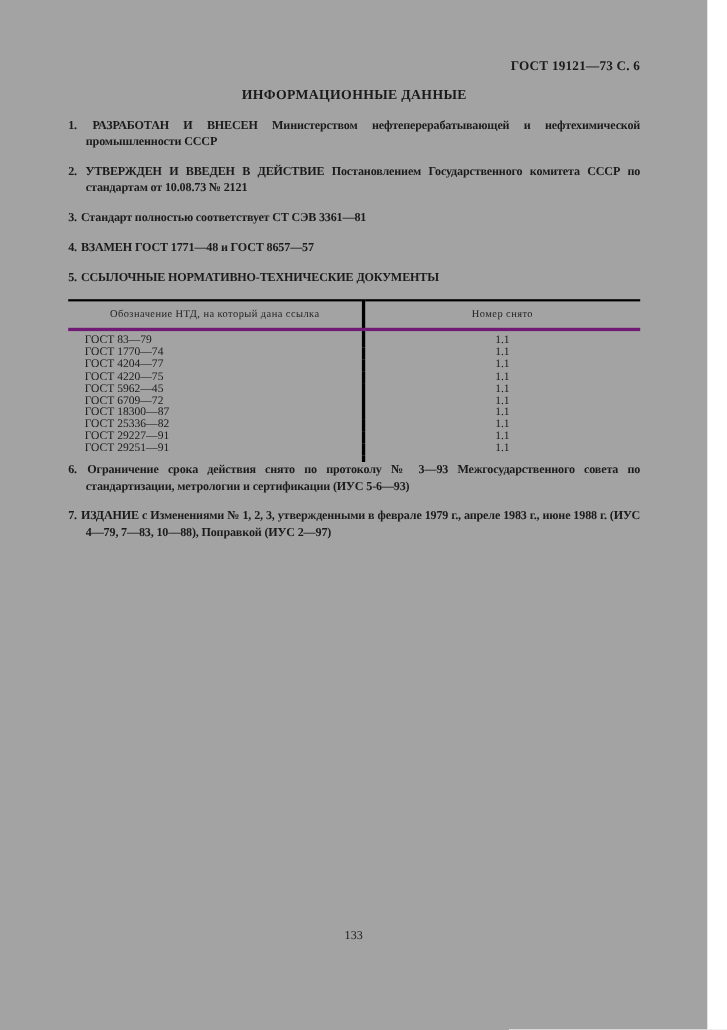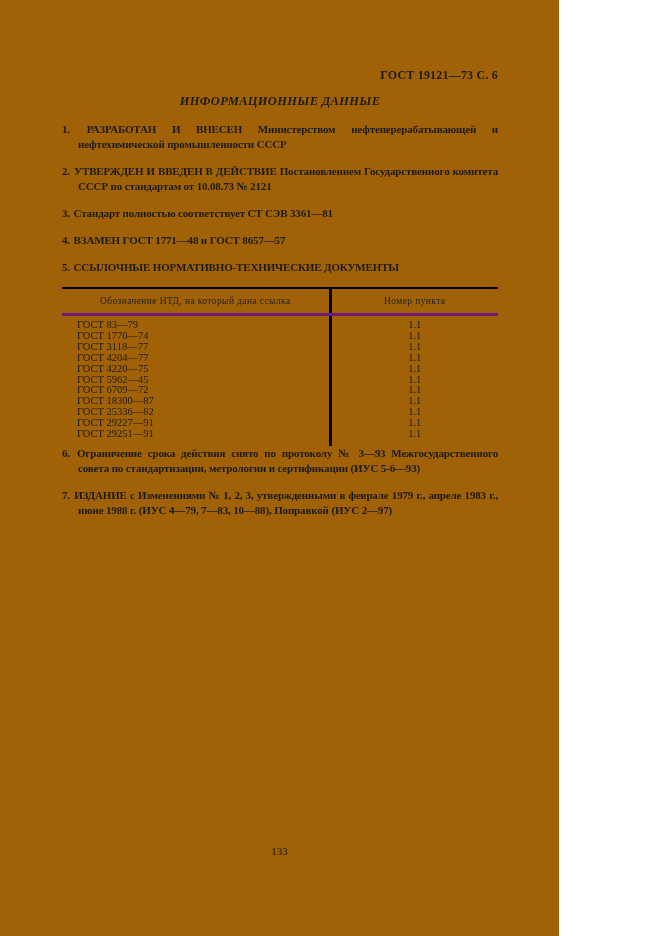--- a/index.html
+++ b/index.html
@@ -2,46 +2,45 @@
 <html><head>
 <meta charset="utf-8">
 <style>
   html, body {
     margin: 0;
     padding: 0;
     background: #ffffff;
   }
   .page {
     position: relative;
-    width: 559px;
+    width: 643px;
     height: 936px;
     margin: 0;
-    background: #a16207;
+    background: #a3a3a3;
     box-sizing: border-box;
-    padding: 68px 61px 0 62px;
+    padding: 53px 61px 0 62px;
     font-family: "Liberation Serif", "DejaVu Serif", serif;
     color: #1b1b1b;
     overflow: hidden;
   }
   .doc-header {
     text-align: right;
     font-weight: bold;
     font-size: 12px;
     line-height: 14px;
     letter-spacing: 0.2px;
     white-space: nowrap;
   }
   .doc-title {
     text-align: center;
     font-weight: bold;
     font-size: 12.5px;
     line-height: 14px;
     margin-top: 12px;
     letter-spacing: 0.3px;
-    font-style: italic;
   }
   .items-top { margin-top: 14px; }
   .item {
     font-weight: bold;
     font-size: 11px;
     letter-spacing: -0.15px;
     line-height: 15px;
     text-align: justify;
     padding-left: 16px;
     text-indent: -16px;
@@ -125,37 +124,33 @@
   </div>
 
   <table class="ref-table">
     <colgroup>
         <col class="c1">
         <col class="c2">
       </colgroup>
     <thead>
       <tr>
         <th class="c1">Обозначение НТД, на который дана ссылка</th>
-        <th class="c2">Номер пункта</th>
+        <th class="c2">Номер снято</th>
       </tr>
     </thead>
     <tbody>
       <tr class="first">
         <td class="c1">ГОСТ 83—79</td>
         <td class="c2">1.1</td>
       </tr>
       <tr>
         <td class="c1">ГОСТ 1770—74</td>
         <td class="c2">1.1</td>
       </tr>
       <tr>
-        <td class="c1">ГОСТ 3118—77</td>
-        <td class="c2">1.1</td>
-      </tr>
-      <tr>
         <td class="c1">ГОСТ 4204—77</td>
         <td class="c2">1.1</td>
       </tr>
       <tr>
         <td class="c1">ГОСТ 4220—75</td>
         <td class="c2">1.1</td>
       </tr>
       <tr>
         <td class="c1">ГОСТ 5962—45</td>
         <td class="c2">1.1</td>

